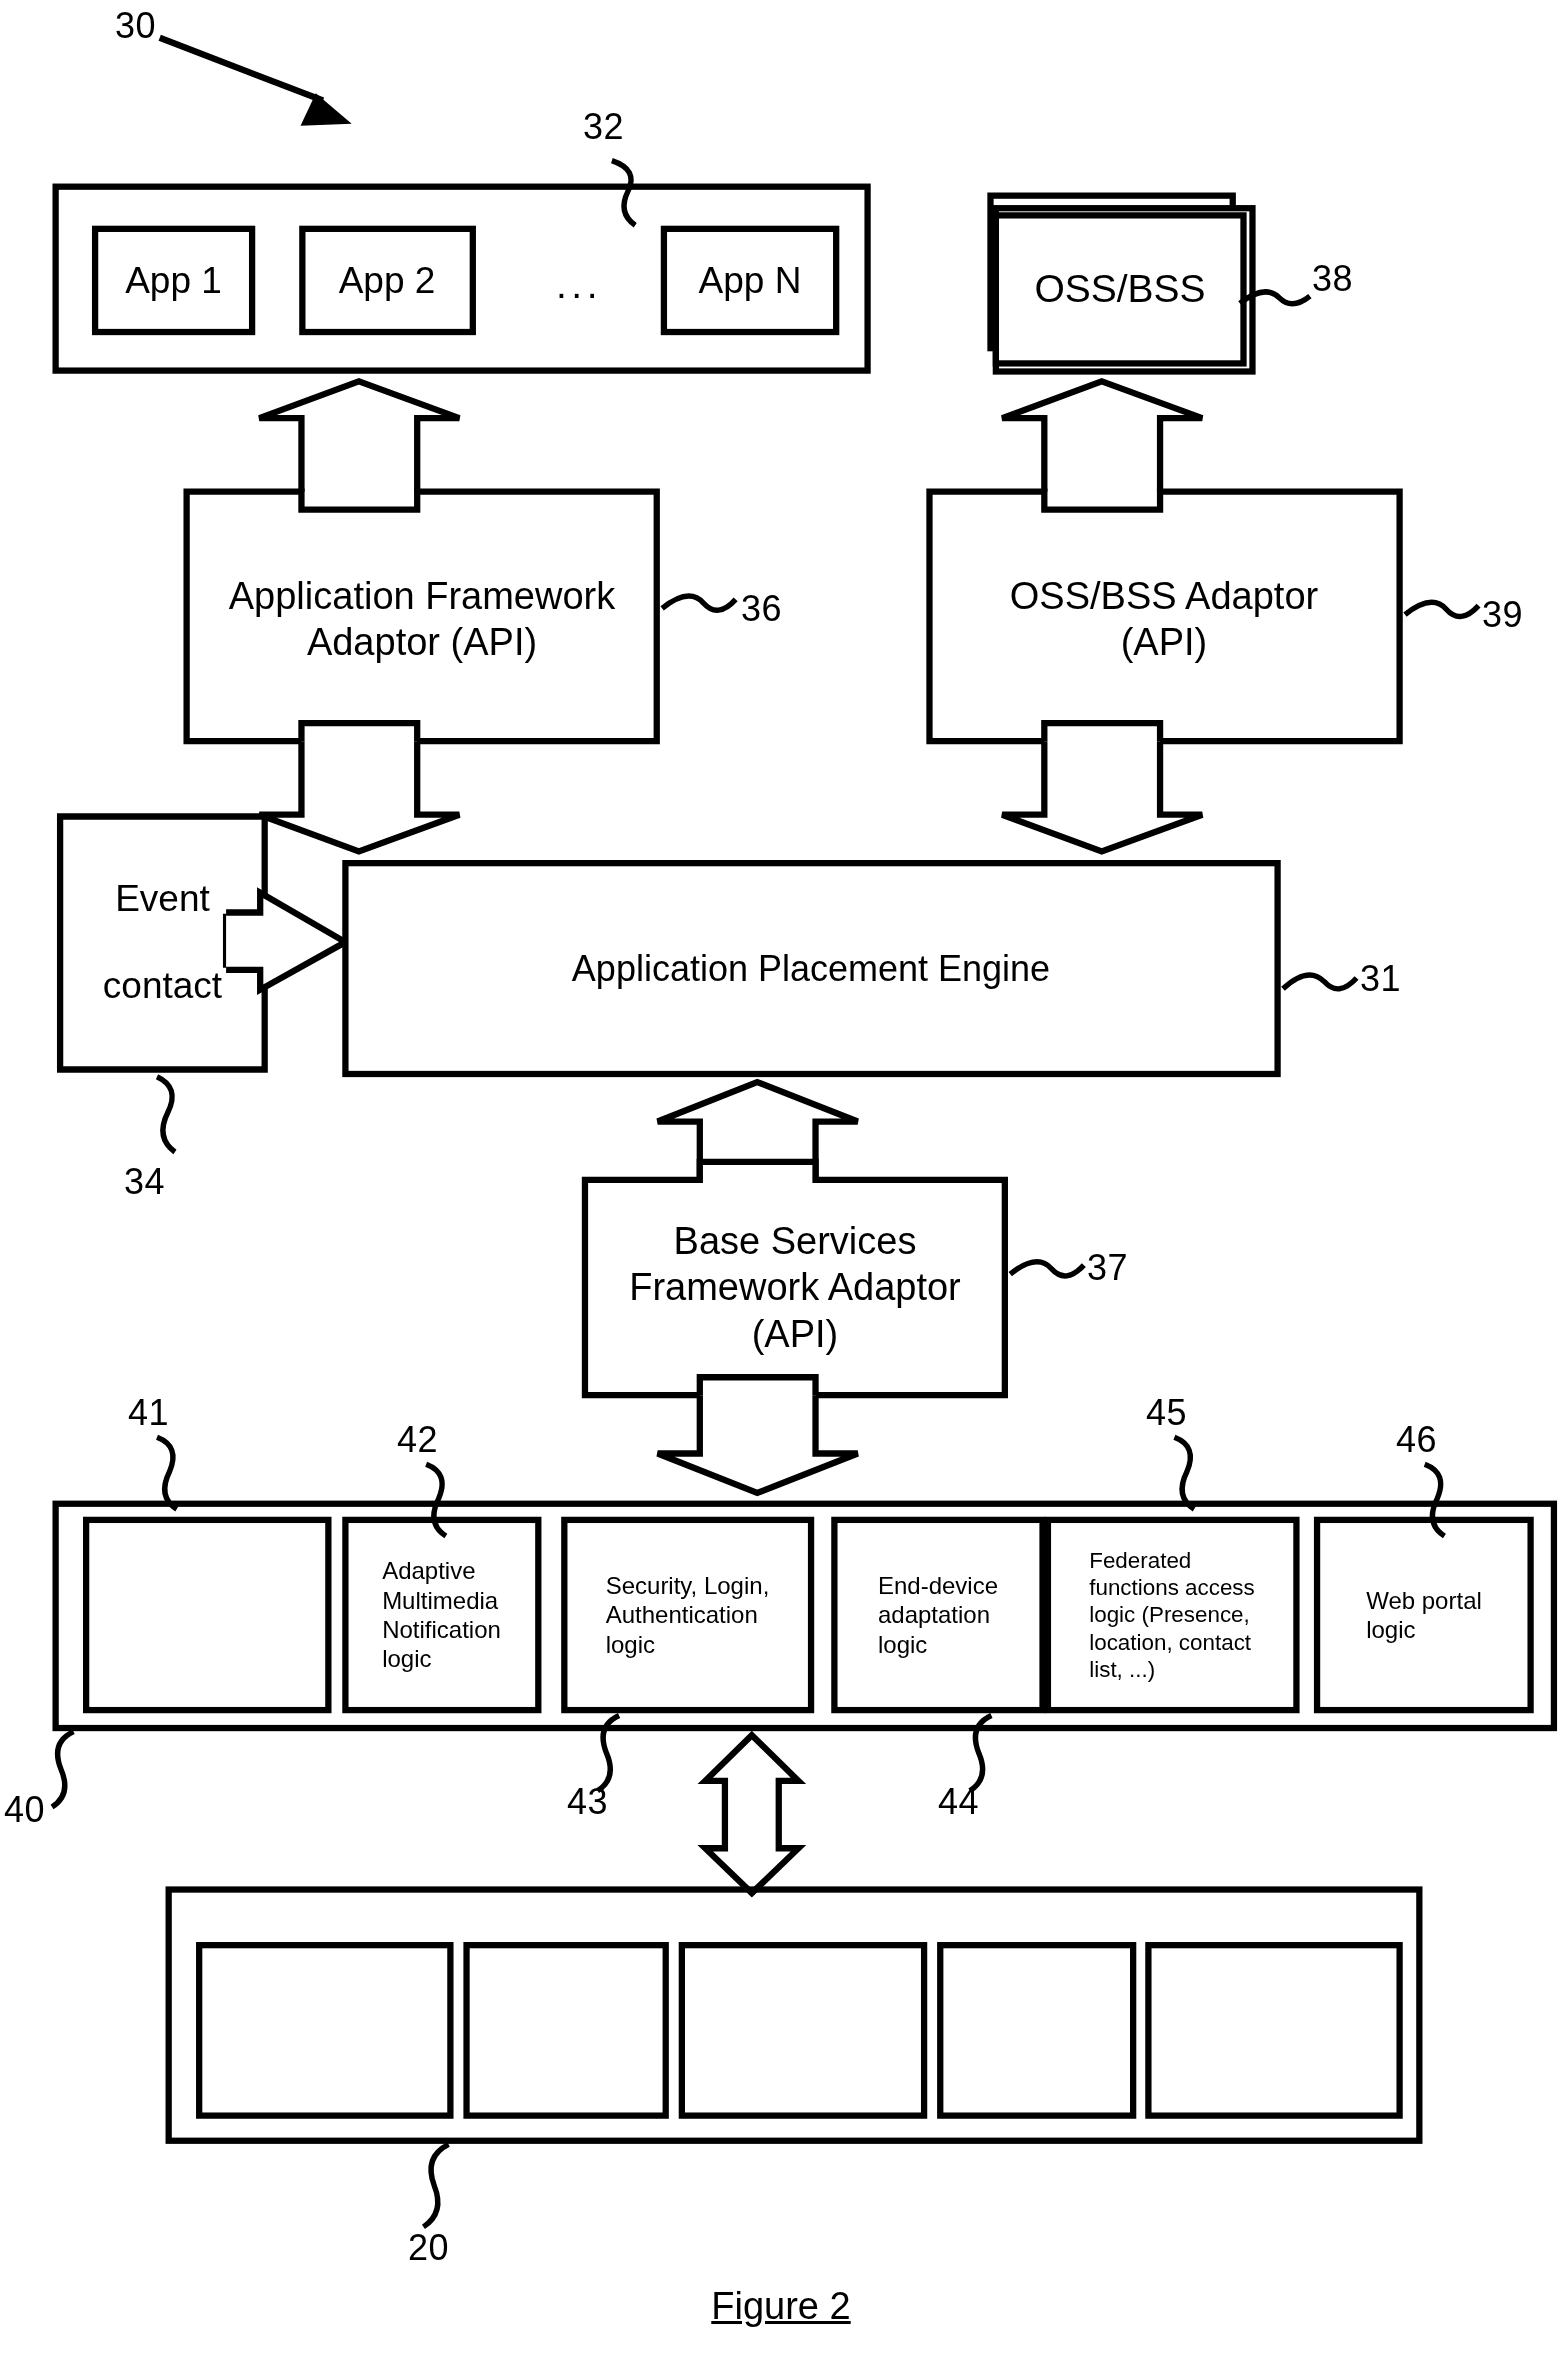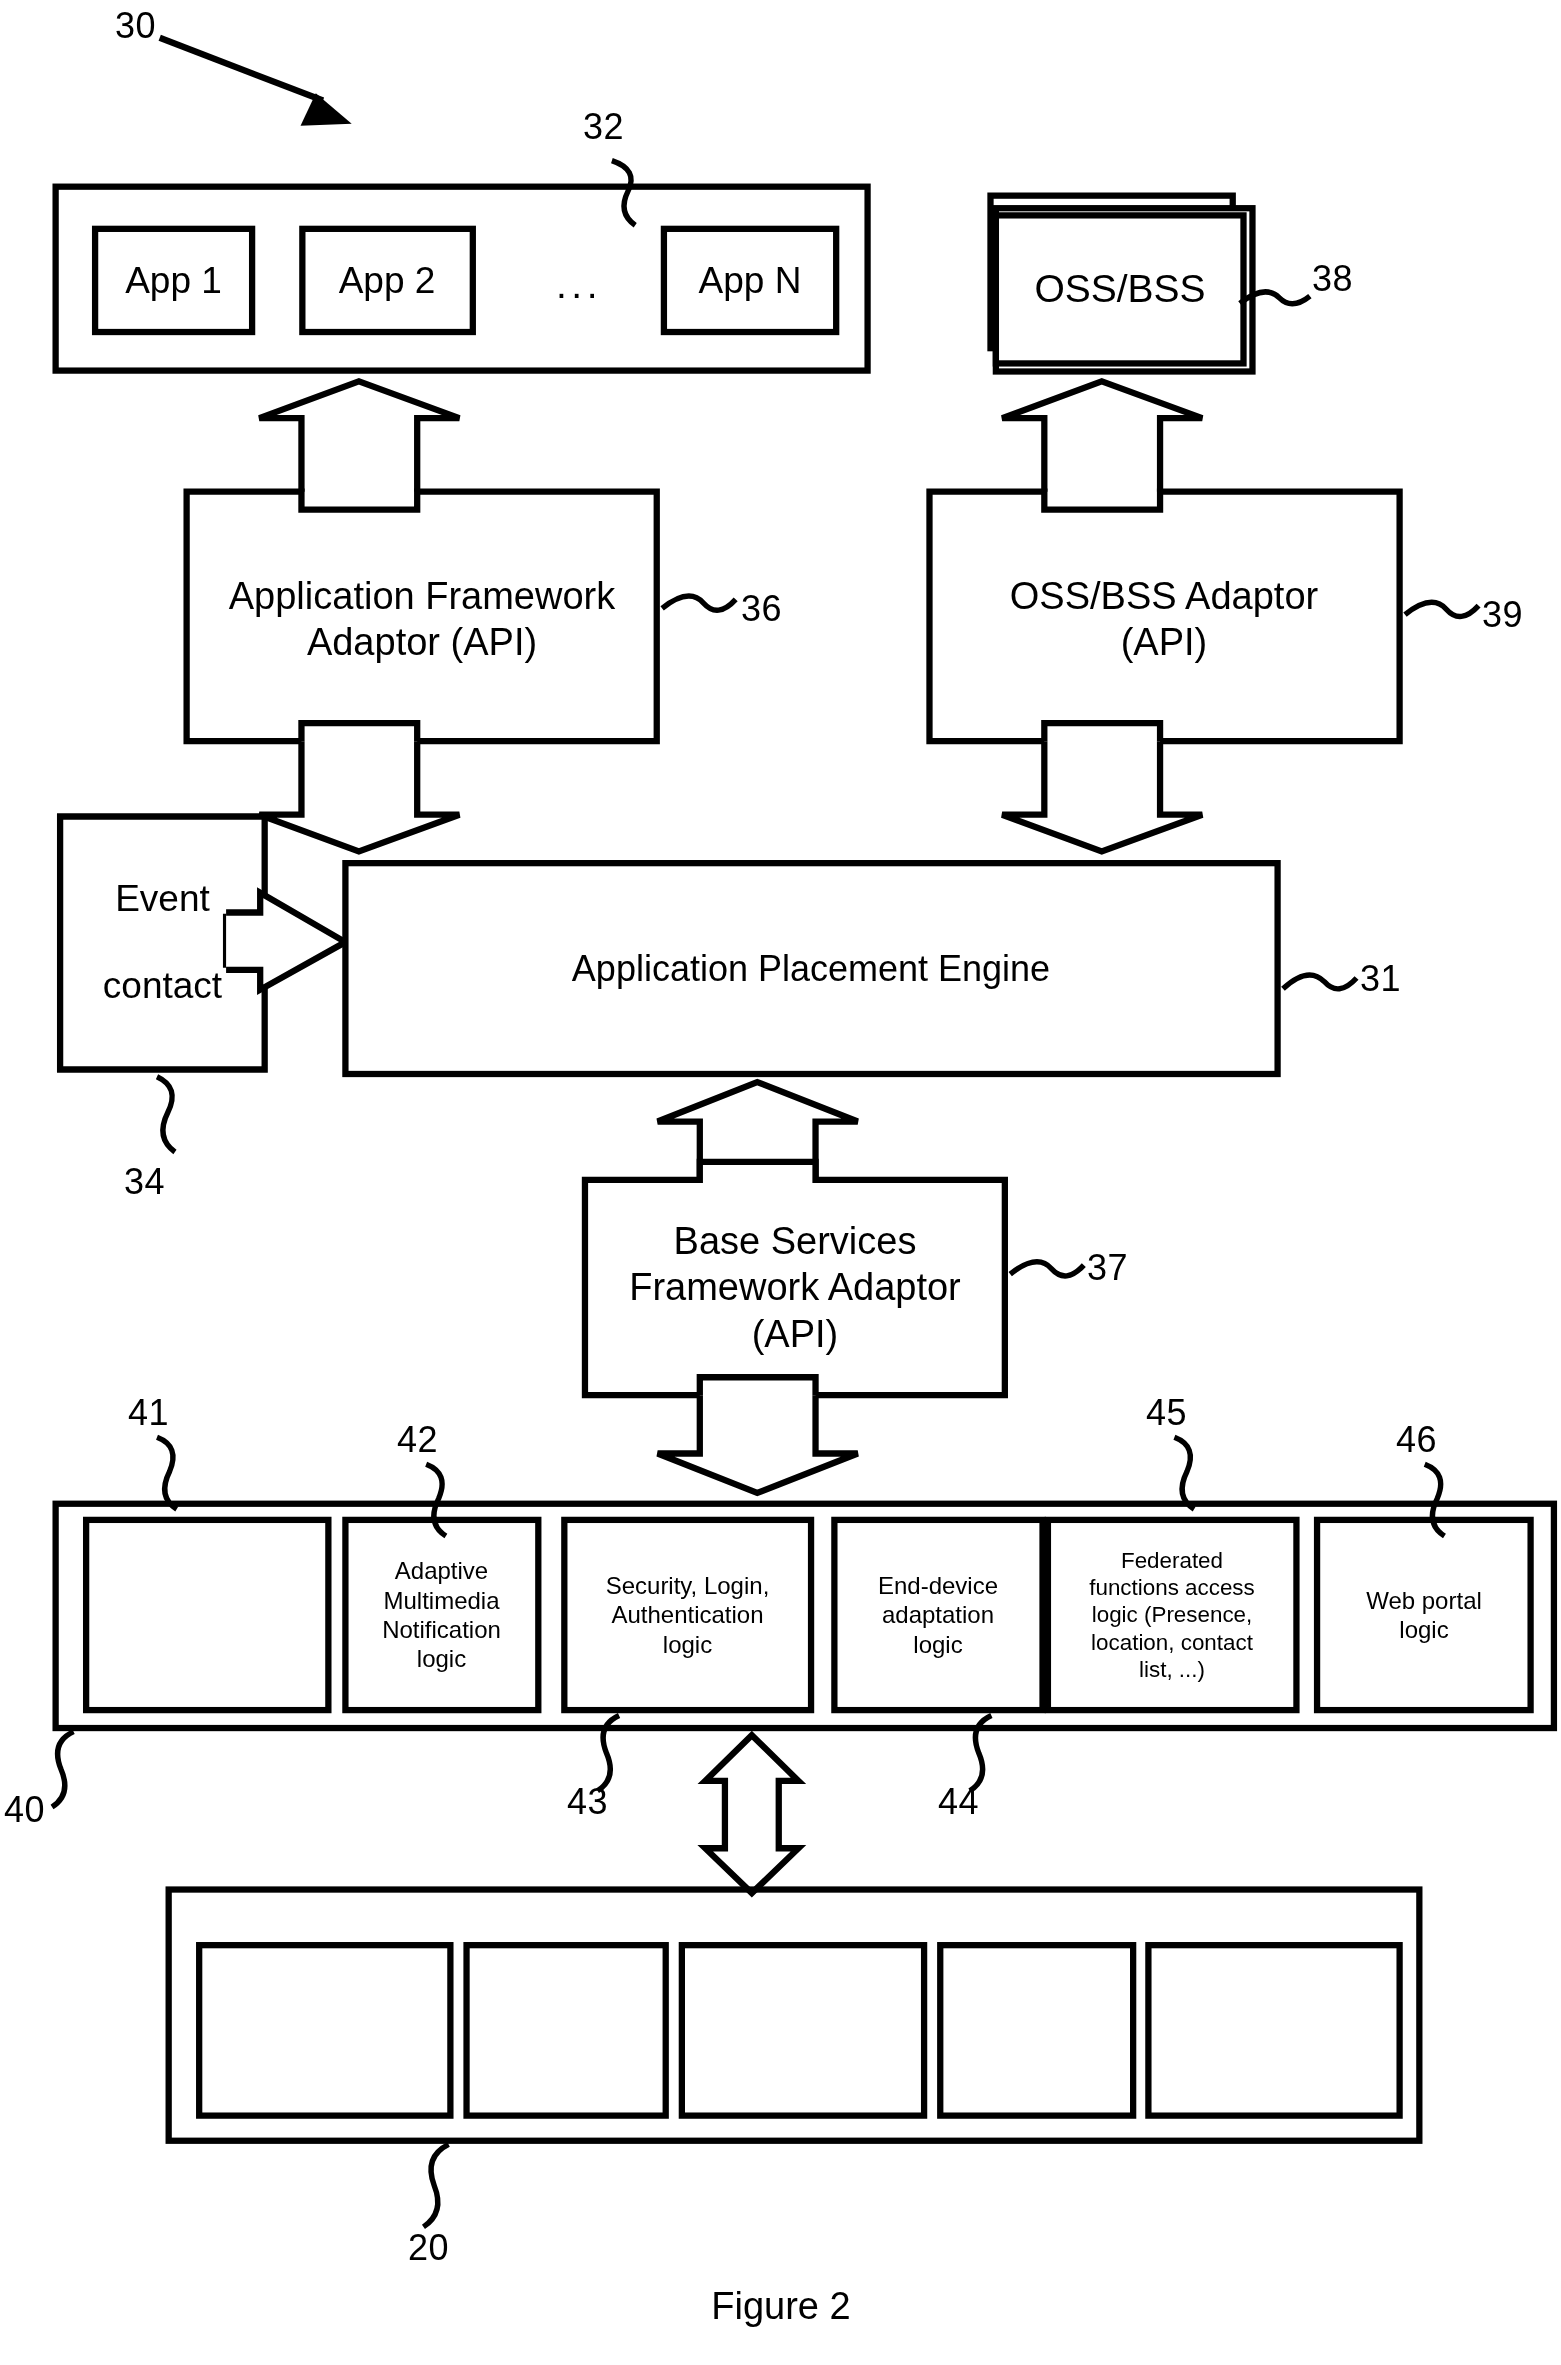--- a/index.html
+++ b/index.html
@@ -33,21 +33,20 @@
   }
   .refnum {
     font-size: 36px;
     letter-spacing: 0.4px;
   }
   .boxtext {
     position: absolute;
     display: flex;
     align-items: center;
     justify-content: center;
-    text-align: center;
     font-family: "Liberation Sans", sans-serif;
     color: #000;
     line-height: 1.22;
     pointer-events: none;
   }
   .t-app { font-size: 37px; }
   .t-ossbss { font-size: 39px; }
   .t-adaptor { font-size: 38px; }
   .t-engine { font-size: 36px; }
   .t-event { font-size: 37px; gap: 41px; }
@@ -212,16 +211,16 @@
 logic</div>
 
   <div class="boxtext t-small" style="left:199px; top:1945px; width:251px; height:170px;"></div>
   <div class="boxtext t-small" style="left:466px; top:1945px; width:199px; height:170px;"></div>
   <div class="boxtext t-small" style="left:682px; top:1945px; width:242px; height:170px;"></div>
   <div class="boxtext t-small" style="left:940px; top:1945px; width:193px; height:170px;"></div>
   <div class="boxtext t-small" style="left:1148px; top:1945px; width:251px; height:170px;"></div>
 
   <div class="lbl refnum" style="left:408px; top:2227px;">20</div>
 
-  <div class="boxtext t-fig" style="left:0px; top:2279px; width:1562px; height:54px; justify-content:center;">Figure 2</div>
+  <div class="boxtext t-fig" style="left:0px; top:2279px; width:1562px; height:54px; justify-content:center;text-decoration:underline;">Figure 2</div>
 
 </div>
 
 
 </body></html>

